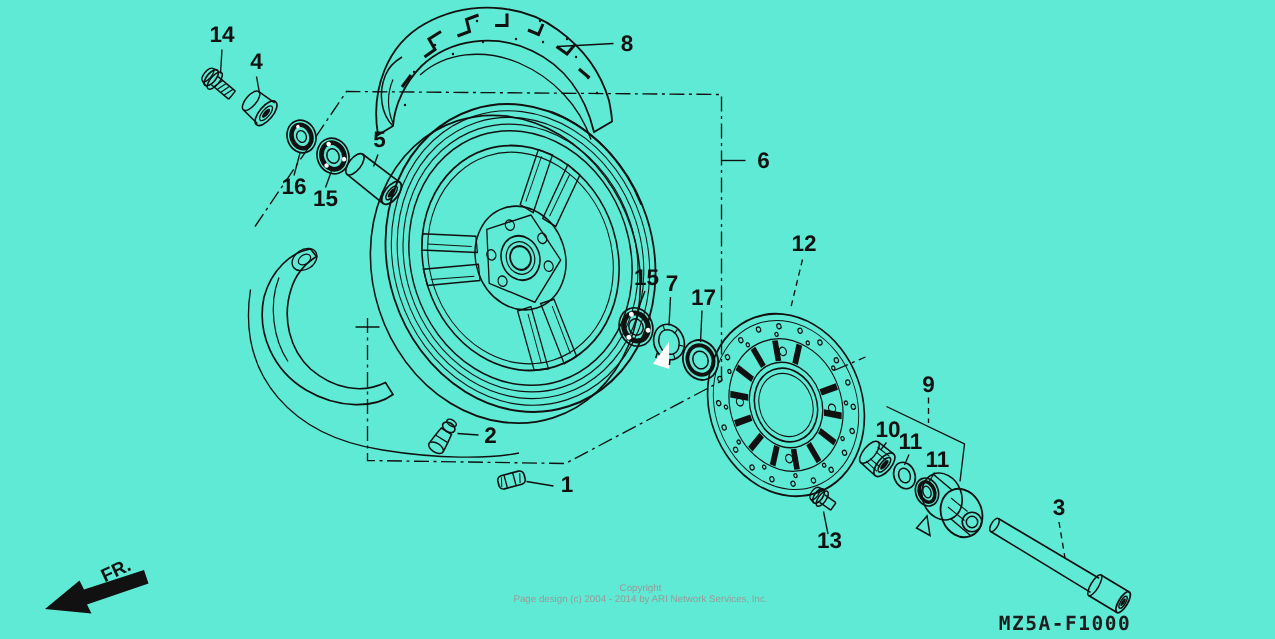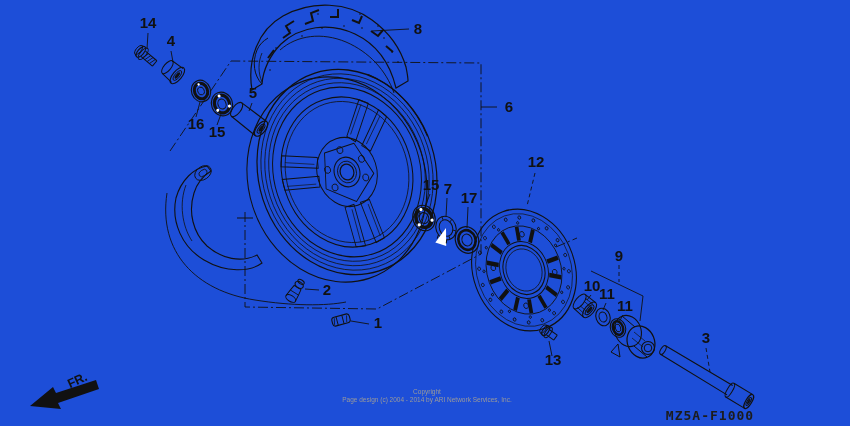--- a/index.html
+++ b/index.html
@@ -1,17 +1,17 @@
 <!DOCTYPE html>
 <html><head>
 <meta charset="utf-8">
 <style>
   html,body{margin:0;padding:0;background:#fff;}
   .stage{
-    position:relative;width:850px;height:426px;background:#1d4ed8;overflow:hidden;
+    position:relative;width:850px;height:426px;background:#5eead4;overflow:hidden;
     font-family:"Liberation Sans", sans-serif;
   }
   svg{position:absolute;inset:0;display:block;}
   .ink{stroke:#111;fill:none;}
   .callout{font:bold 15px "Liberation Sans", sans-serif;fill:#111;}
   .fr-label{font:bold 12.5px "Liberation Sans", sans-serif;fill:#111;}
   .copyright{font:6.5px "Liberation Sans", sans-serif;fill:#9a9a9a;}
   .figcode{font:bold 13px "DejaVu Sans Mono", monospace;fill:#1c1c1c;letter-spacing:1px;}
 </style>
 </head>

